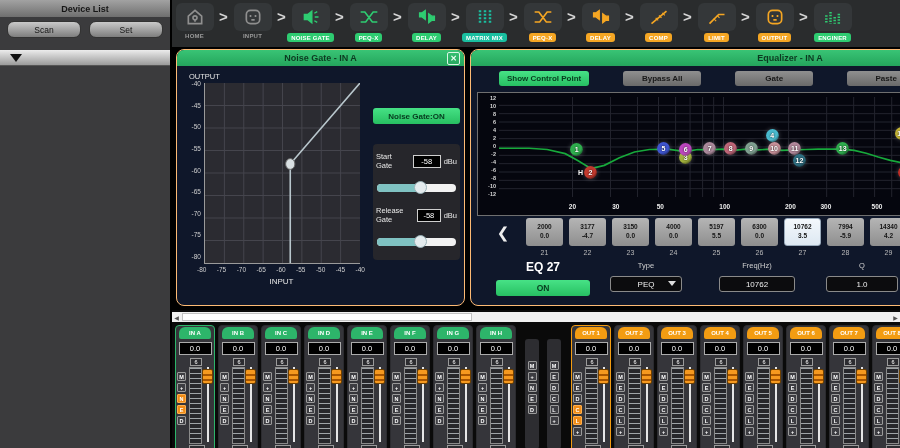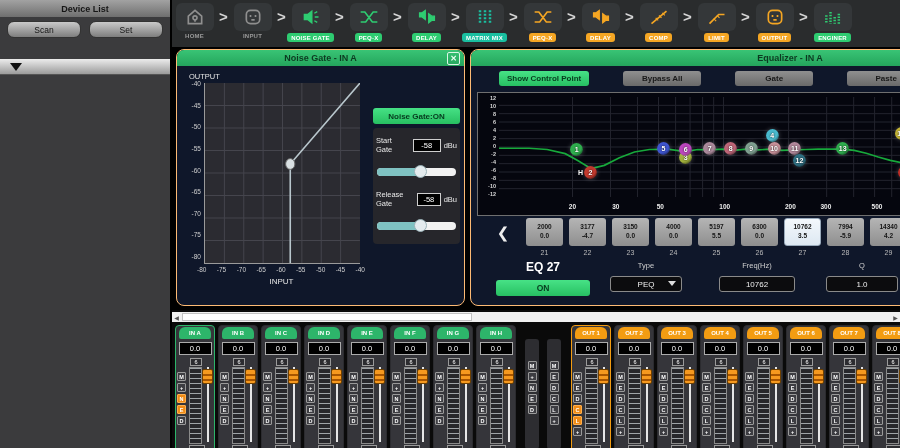--- a/index.html
+++ b/index.html
@@ -1,20 +1,20 @@
 <!DOCTYPE html>
 <html><head>
 <meta charset="utf-8">
 <style>
   html,body{margin:0;padding:0}
   body{width:900px;height:448px;overflow:hidden;background:#000;font-family:"Liberation Sans",sans-serif;position:relative;-webkit-font-smoothing:antialiased}
   
   .sidebar{position:absolute;left:0;top:0;width:170px;height:448px;background:#3b3b3d;border-right:2px solid #000}
   .sb-header{height:17px;background:linear-gradient(#a2a2a2,#6f6f6f);color:#161616;font-size:9px;font-weight:bold;display:flex;align-items:center;justify-content:center}
-  .sb-btnrow{display:flex;justify-content:space-between;padding:4px 7px 21px}
+  .sb-btnrow{display:flex;justify-content:space-between;padding:4px 7px 12px}
   .sb-btn{width:72px;height:15px;border:1px solid #333;border-radius:7px;background:linear-gradient(#c9c9c9,#7e7e7e);color:#141414;font-size:8.5px;display:flex;align-items:center;justify-content:center;cursor:pointer}
   .sb-drop{height:15px;background:linear-gradient(#ececec,#9b9b9b);display:flex;align-items:center;padding-left:10px;border-bottom:1px solid #555}
   .tri-down{width:0;height:0;border-left:6px solid transparent;border-right:6px solid transparent;border-top:8px solid #111}
   
   .toolbar{position:absolute;left:172px;top:0;width:728px;height:47px;background:#2a2c2d;display:flex;align-items:flex-start;padding-top:3px;box-sizing:border-box;overflow:hidden}
   .tb-item{width:45px;display:flex;flex-direction:column;align-items:center;flex:none;cursor:pointer}
   .tb-ico{width:38px;height:28px;border-radius:6px;background:#343739;display:flex;align-items:center;justify-content:center}
   .tb-ico svg{width:20px;height:20px}
   .tb-label{margin-top:2px;font-size:6px;font-weight:bold;letter-spacing:.2px;white-space:nowrap}
   .tb-label.badge{padding:1.5px 4px;border-radius:3px;color:#fff}
@@ -28,21 +28,21 @@
   
   #ng-panel{left:176px;top:49px;width:289px;height:257px}
   .ng-graph{position:absolute;left:6px;top:20px;width:182px;height:233px}
   .ng-ylab{position:absolute;left:6px;top:2px;width:36px;overflow:hidden;white-space:nowrap;color:#e6e6e6;font-size:7.5px}
   .ng-yticks{position:absolute;left:0;top:10px;height:180px;width:18px;display:flex;flex-direction:column;justify-content:space-between;align-items:flex-end;color:#cfcfcf;font-size:6.5px}
   .ng-plot{position:absolute;left:21px;top:13px;width:155px;height:180px;background:#2b2b31;border-left:1px solid #9a9a9a;border-bottom:1px solid #9a9a9a}
   .ng-xticks{position:absolute;left:14px;top:196px;width:168px;display:flex;justify-content:space-between;color:#cfcfcf;font-size:6.5px}
   .ng-xlab{position:absolute;left:21px;top:207px;width:155px;text-align:center;color:#e6e6e6;font-size:8px}
   .ng-right{position:absolute;left:196px;top:22px;width:87px}
   .ng-on{margin-top:36px;height:16px;border-radius:3px;background:linear-gradient(#46e185,#27bf61);color:#063a1e;font-size:8px;font-weight:bold;display:flex;align-items:center;justify-content:center;cursor:pointer}
-  .ng-group{margin-top:4px;background:#26262b;border-radius:4px;padding:8px 3px 10px}
+  .ng-group{margin-top:20px;background:#26262b;border-radius:4px;padding:8px 3px 10px}
   .ng-row{display:flex;align-items:center;gap:3px;color:#e8e8e8;font-size:7.5px}
   .ng-field{width:26px;height:11px;background:#000;border:1px solid #cfcfcf;color:#fff;font-size:7.5px;display:flex;align-items:center;justify-content:center}
   .slider{position:relative;height:8px;border-radius:4px;background:#f2f2f2;margin:14px 1px 4px;cursor:pointer}
   .slider .fill{position:absolute;left:0;top:0;bottom:0;border-radius:4px 0 0 4px;background:#7fc2c2}
   .slider .knob{position:absolute;top:-3px;width:13px;height:13px;border-radius:50%;background:#e4ebee;border:1px solid #9ab2b8;box-sizing:border-box;margin-left:-6px}
   
   #eq-panel{left:470px;top:49px;width:640px;height:257px}
   .eq-btnrow{position:absolute;left:28px;top:21px;display:flex;gap:34px}
   .eq-btn{height:15px;border-radius:3px;font-size:8px;font-weight:bold;display:flex;align-items:center;justify-content:center;padding:0 8px;min-width:62px;cursor:pointer}
   .eq-btn.on{background:linear-gradient(#47e286,#27c062);color:#073c1f}

